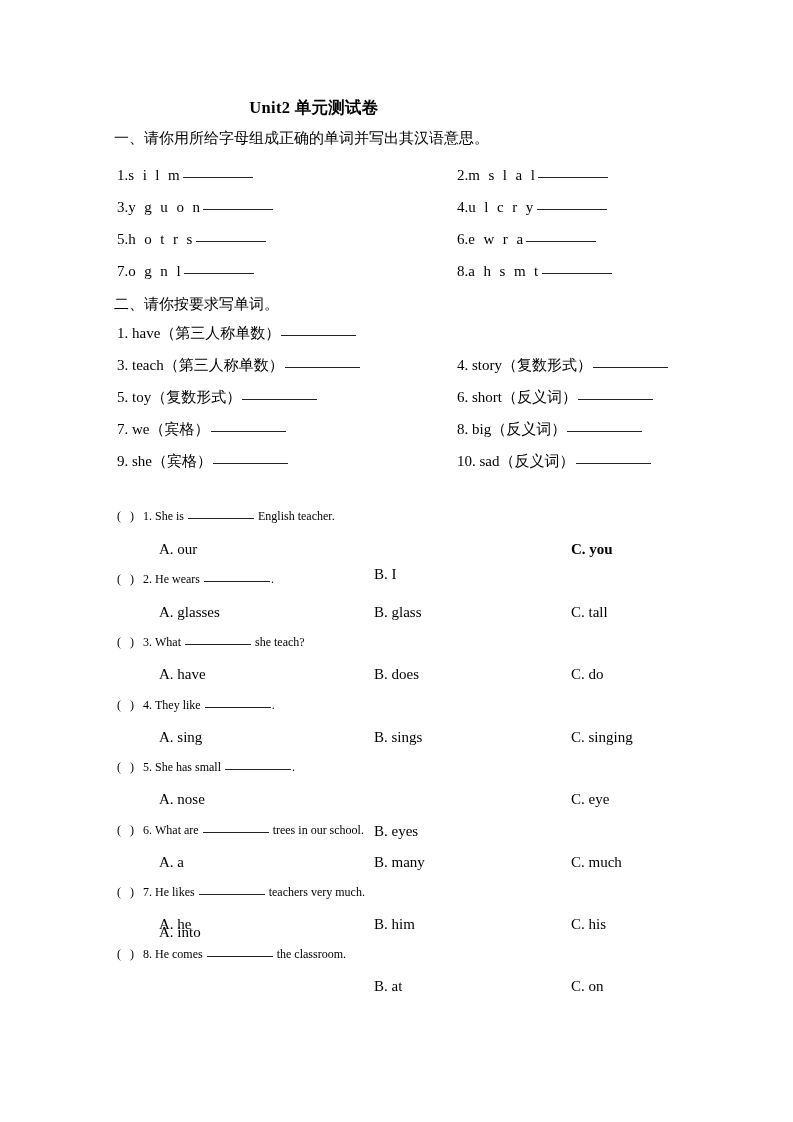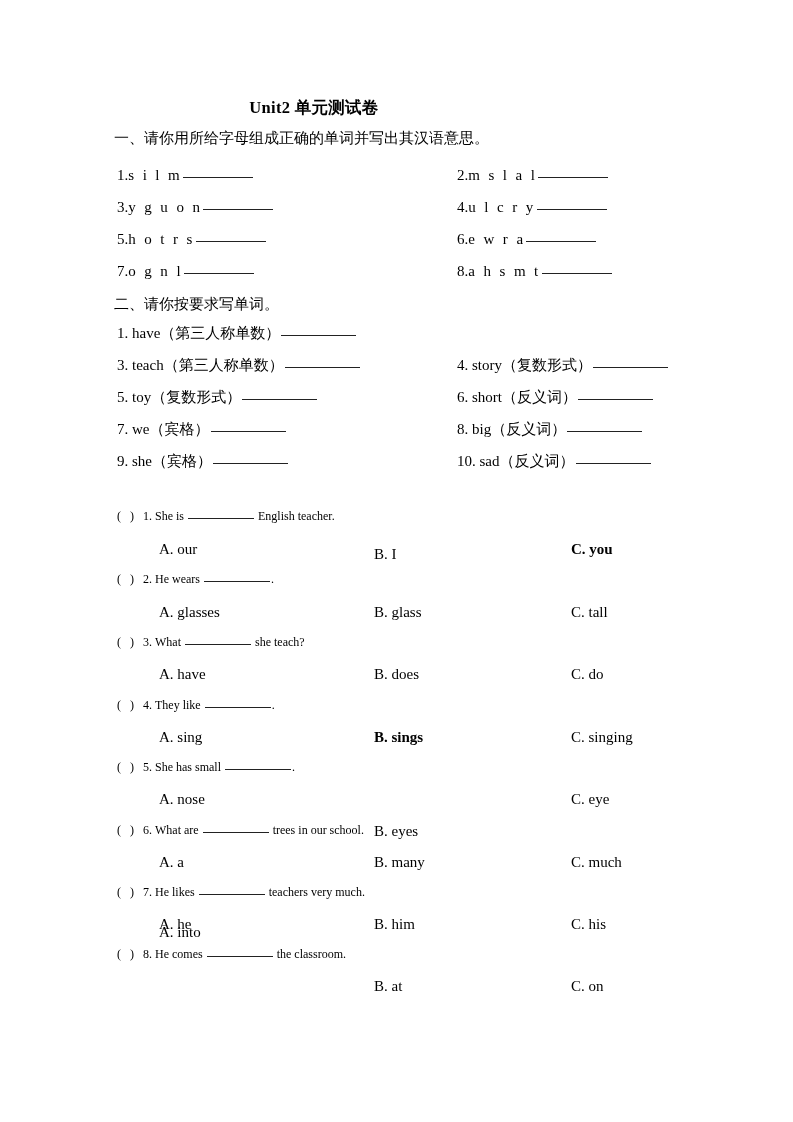--- a/index.html
+++ b/index.html
@@ -157,42 +157,42 @@
   </div>
   <div class="row col-right" style="top:452px;">
     <span>10.</span>&nbsp;<span>sad</span><span>（反义词）</span><span class="blank blank-w2"></span>
   </div>
 
 
   <div class="q-row" style="top:509px;">
     <span class="paren">(&nbsp;&nbsp;&nbsp;)</span><span>1.</span>&nbsp;<span>She is</span>&nbsp;<span class="blank blank-inline"></span>&nbsp;<span>English teacher.</span>
   </div>
   <div class="opt-row opt-a" style="top:541px;">A. our</div>
-  <div class="opt-row opt-b" style="top:546px;">B. I</div>
+  <div class="opt-row opt-b" style="top:566px;">B. I</div>
   <div class="opt-row opt-c" style="top:541px;font-weight:bold;">C. you</div>
 
   <div class="q-row" style="top:572px;">
     <span class="paren">(&nbsp;&nbsp;&nbsp;)</span><span>2.</span>&nbsp;<span>He wears</span>&nbsp;<span class="blank blank-inline"></span><span>.</span>
   </div>
   <div class="opt-row opt-a" style="top:604px;">A. glasses</div>
   <div class="opt-row opt-b" style="top:604px;">B. glass</div>
   <div class="opt-row opt-c" style="top:604px;">C. tall</div>
 
   <div class="q-row" style="top:635px;">
     <span class="paren">(&nbsp;&nbsp;&nbsp;)</span><span>3.</span>&nbsp;<span>What</span>&nbsp;<span class="blank blank-inline"></span>&nbsp;<span>she teach?</span>
   </div>
   <div class="opt-row opt-a" style="top:666px;">A. have</div>
   <div class="opt-row opt-b" style="top:666px;">B. does</div>
   <div class="opt-row opt-c" style="top:666px;">C. do</div>
 
   <div class="q-row" style="top:698px;">
     <span class="paren">(&nbsp;&nbsp;&nbsp;)</span><span>4.</span>&nbsp;<span>They like</span>&nbsp;<span class="blank blank-inline"></span><span>.</span>
   </div>
   <div class="opt-row opt-a" style="top:729px;">A. sing</div>
-  <div class="opt-row opt-b" style="top:729px;font-weight:bold;">B. sings</div>
+  <div class="opt-row opt-b" style="top:729px;">B. sings</div>
   <div class="opt-row opt-c" style="top:729px;">C. singing</div>
 
   <div class="q-row" style="top:760px;">
     <span class="paren">(&nbsp;&nbsp;&nbsp;)</span><span>5.</span>&nbsp;<span>She has small</span>&nbsp;<span class="blank blank-inline"></span><span>.</span>
   </div>
   <div class="opt-row opt-a" style="top:791px;">A. nose</div>
   <div class="opt-row opt-b" style="top:791px;margin-top:32px;">B. eyes</div>
   <div class="opt-row opt-c" style="top:791px;">C. eye</div>
 
   <div class="q-row" style="top:823px;">

